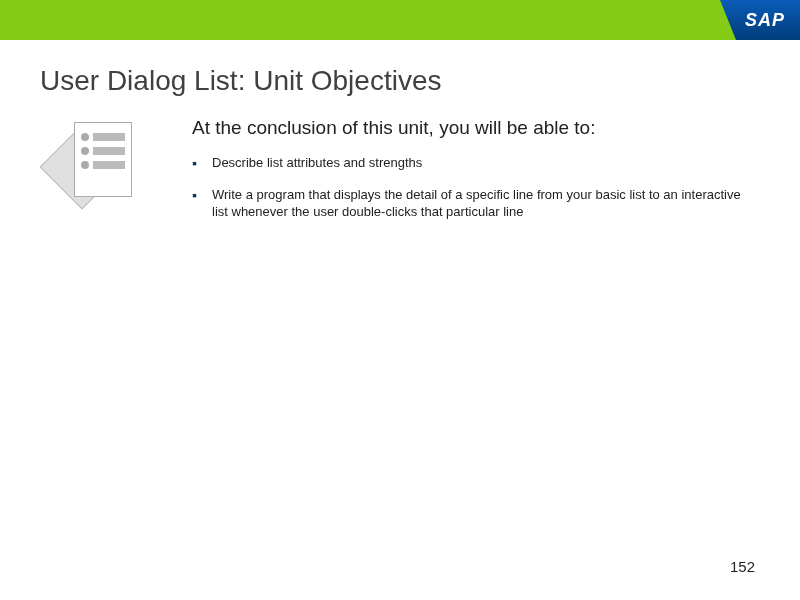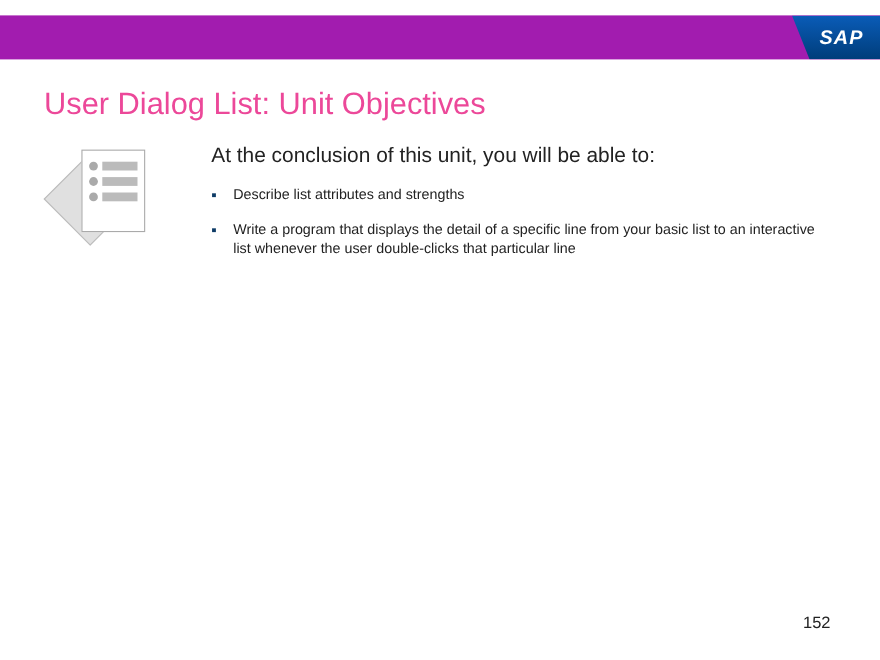--- a/index.html
+++ b/index.html
@@ -11,23 +11,22 @@
       width: 800px;
       height: 600px;
       font-family: Arial, Helvetica, sans-serif;
       background: white;
       overflow: hidden;
       position: relative;
     }
     .header-bar {
       width: 100%;
       height: 40px;
-      background: #a21caf;
+      background: #84cc16;
       position: relative;
-      margin-top: 14px;
     }
     .sap-logo {
       position: absolute;
       right: 0;
       top: 0;
       height: 40px;
       width: 80px;
       background: linear-gradient(180deg, #0a5cb8 0%, #003d7a 100%);
       display: flex;
       align-items: center;
@@ -38,21 +37,21 @@
       color: white;
       font-weight: bold;
       font-size: 18px;
       font-style: italic;
       letter-spacing: 1px;
       margin-left: 10px;
     }
     .slide-title {
       font-size: 28px;
       font-weight: normal;
-      color: #ec4899;
+      color: #404040;
       padding: 25px 40px 20px 40px;
     }
     .content-area {
       display: flex;
       padding: 0 52px;
     }
     .icon-column {
       width: 110px;
       flex-shrink: 0;
       padding-top: 5px;

